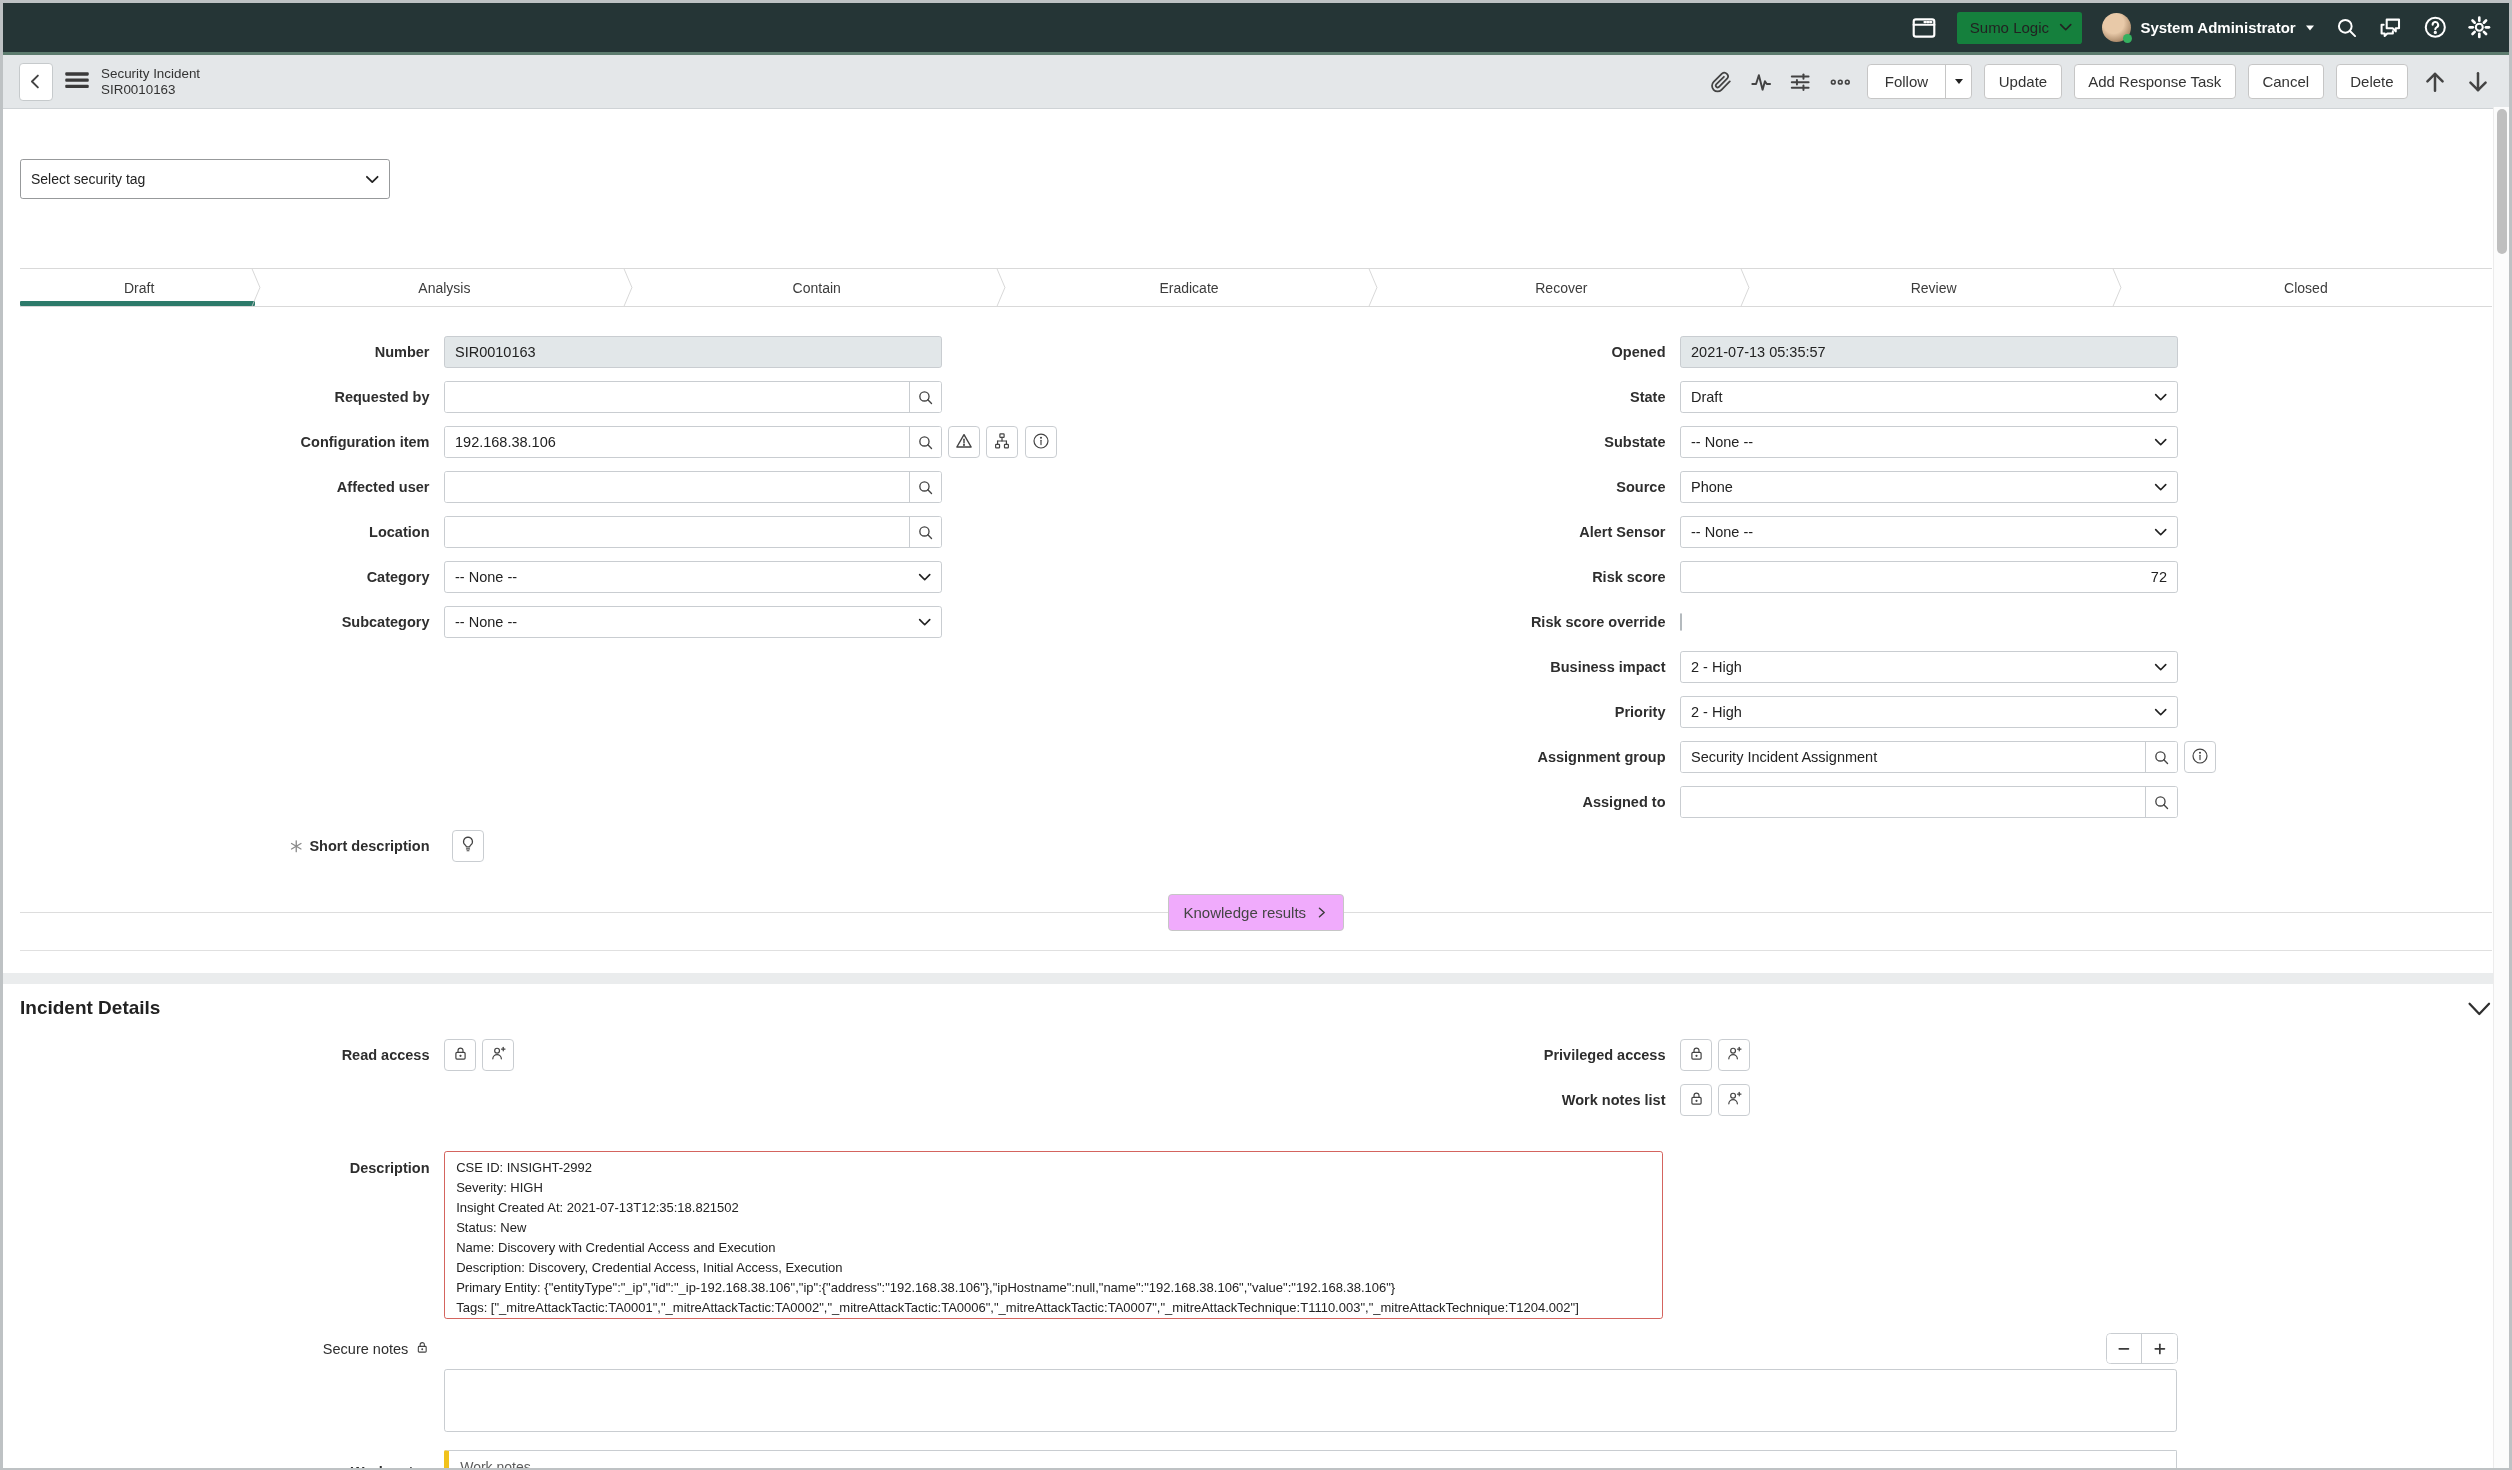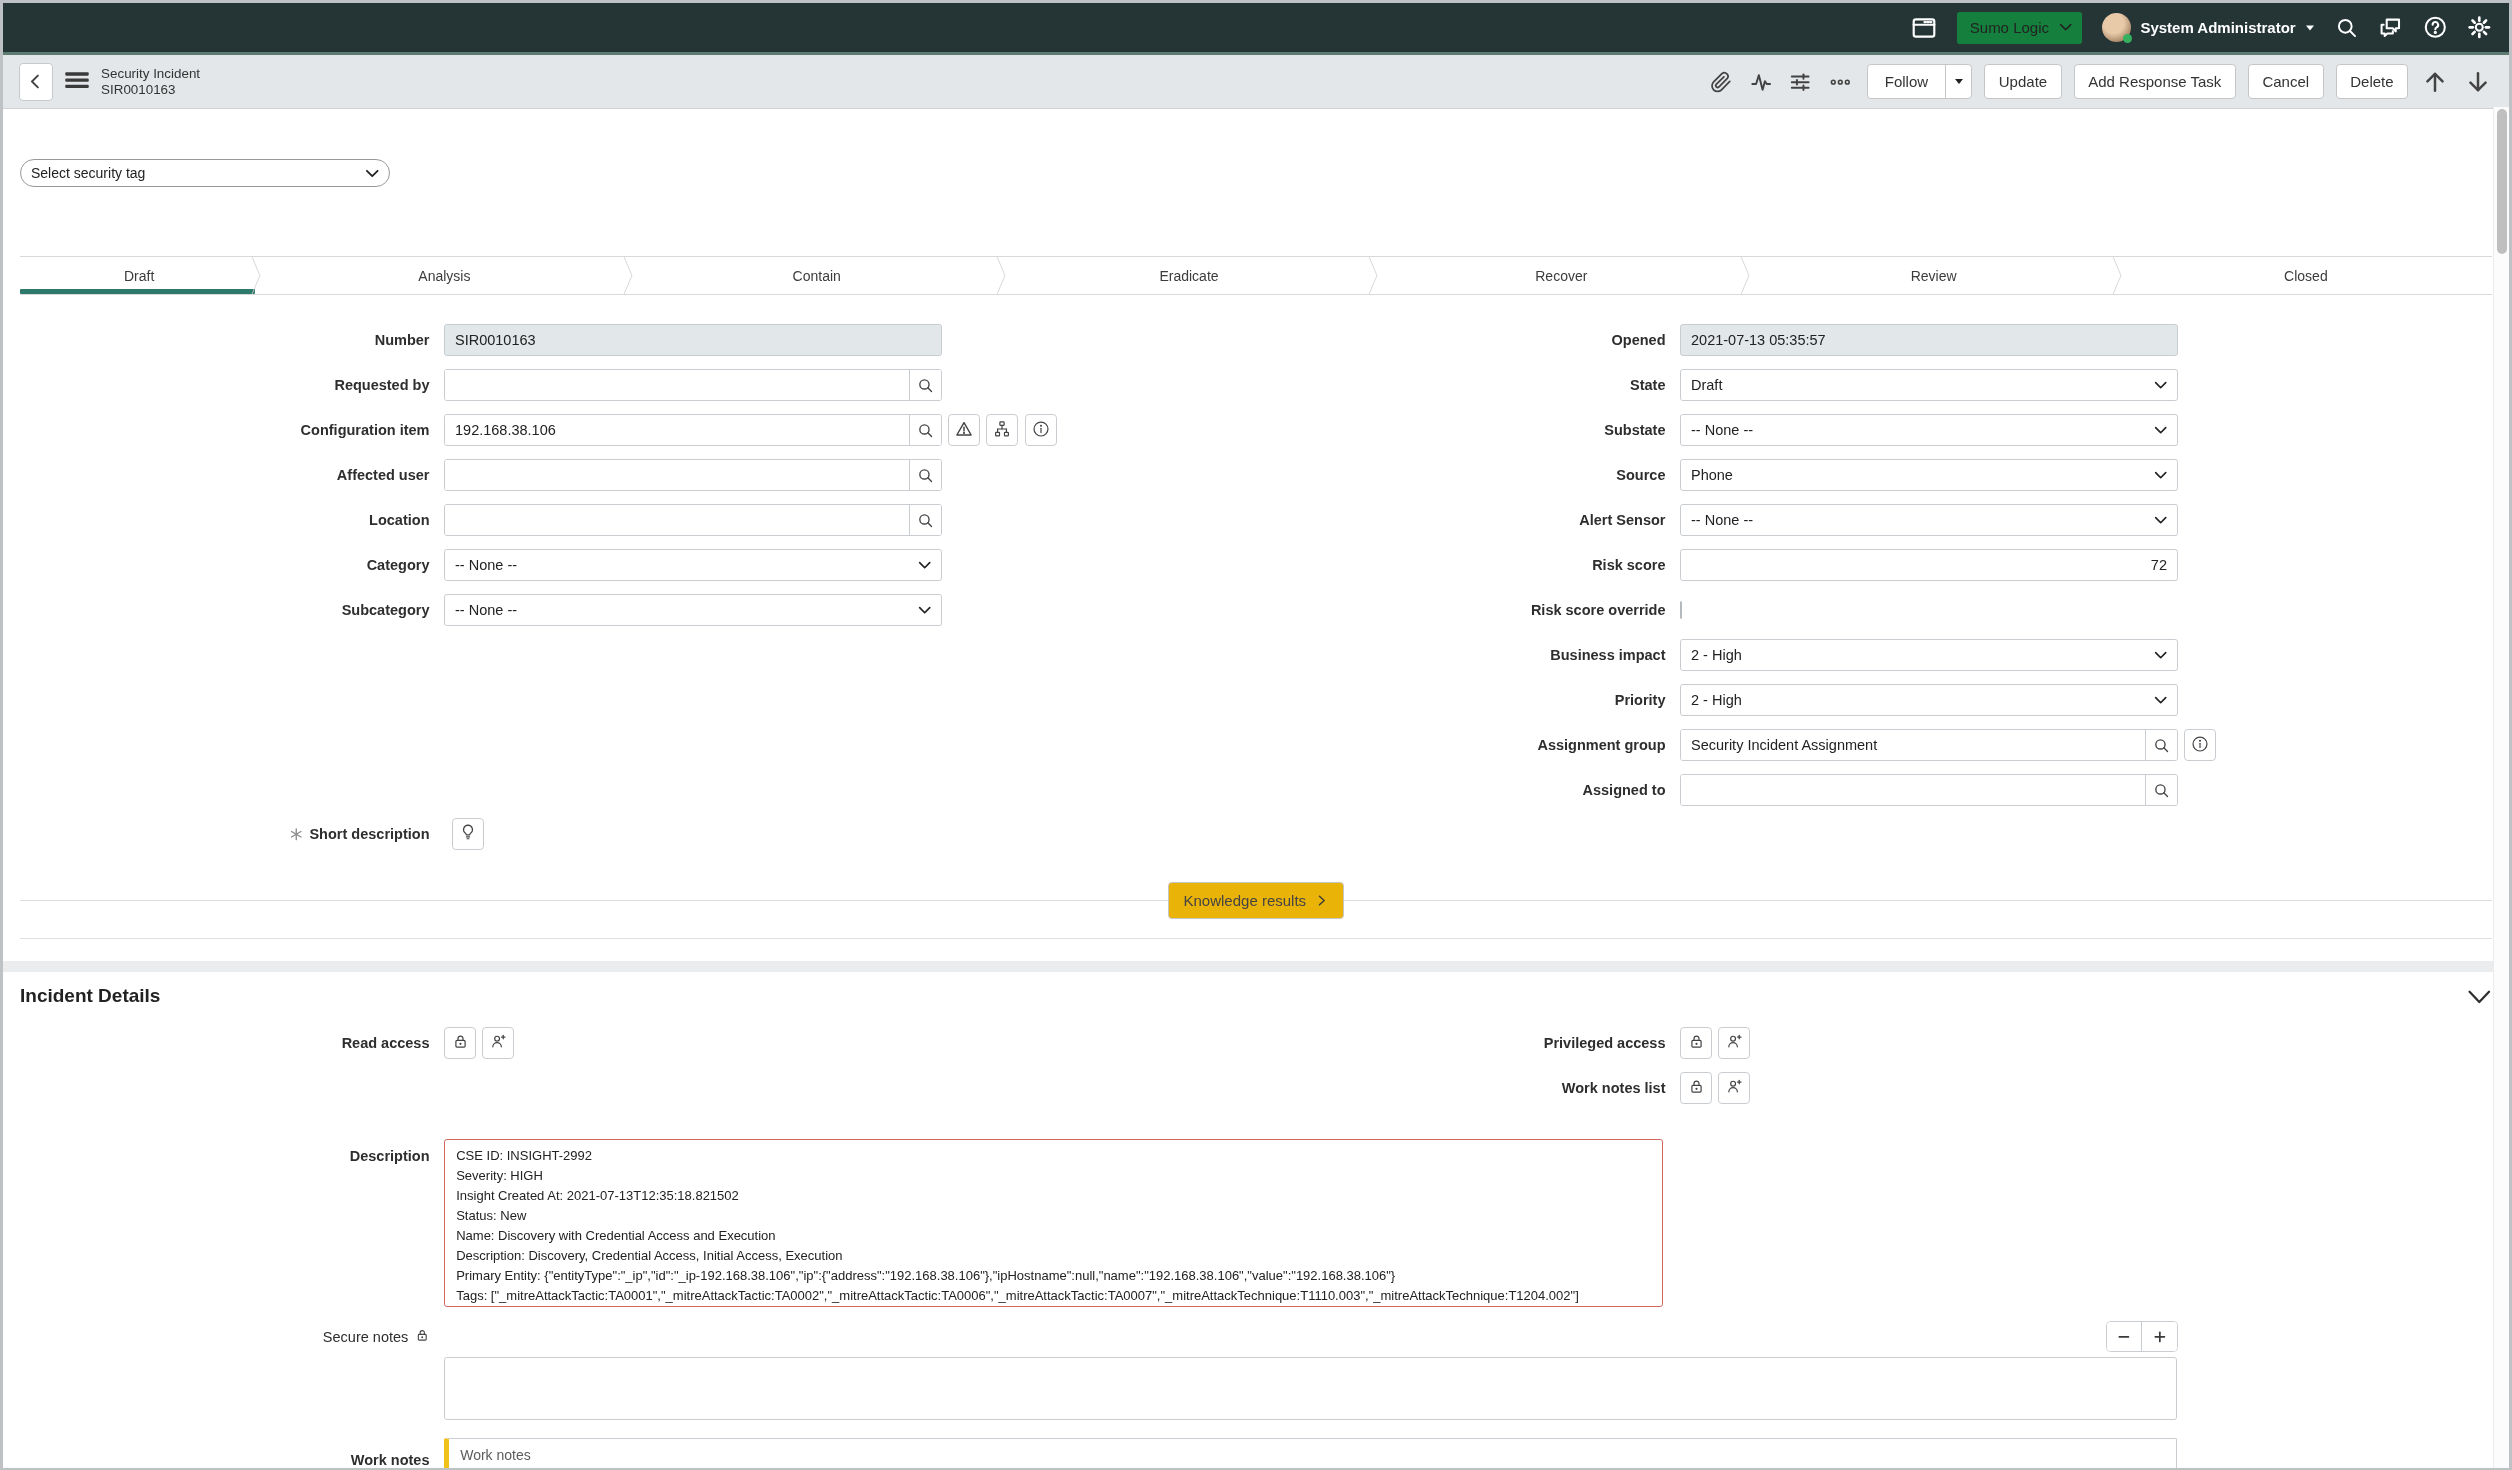--- a/index.html
+++ b/index.html
@@ -26,21 +26,21 @@
   .tb-icon { background:none; border:none; padding:2.2px; cursor:pointer; display:flex; }
   .btn { height:35px; background:#fff; border:0.6px solid #c6c6c6; border-radius:3.9px; font-size:15px; color:#333; padding:0 13.4px; font-family:inherit; cursor:pointer; }
   .split { display:flex; align-items:stretch; border:0.6px solid #c6c6c6; border-radius:3.9px; background:#fff; height:35px; }
   .split .main { border:none; background:none; font-size:15px; color:#333; padding:0 17px; font-family:inherit; cursor:pointer; }
   .split .caret { width:26px; border:none; border-left:0.6px solid #c6c6c6; background:none; display:flex; align-items:center; justify-content:center; cursor:pointer; }
   .split .caret i { width:0; height:0; border-left:4.5px solid transparent; border-right:4.5px solid transparent; border-top:5.6px solid #222; }
 
   
   .content { padding:0 17px; }
   .sel { height:32px; border:0.6px solid #c9cdd1; border-radius:2.8px; background:#fff; display:flex; align-items:center; justify-content:space-between; padding:0 10px; font-size:14.5px; color:#222; cursor:pointer; }
-  .security-tag { margin-top:50px; width:370px; height:28px; border-color:#97999b; font-size:14px;border-radius:16px; }
+  .security-tag { margin-top:50px; width:370px; height:40px; border-color:#97999b; font-size:14px; }
 
   .pf { margin-top:69px; height:39px; display:flex; border-top:0.6px solid #d9d9d9; border-bottom:0.6px solid #d9d9d9; background:#fff; }
   .stage { position:relative; flex:1; display:flex; align-items:center; justify-content:center; font-size:14px; color:#3c3c3c; cursor:pointer; }
   .stage:first-child { flex:0.64; }
   .stage .sep { position:absolute; right:-3.9px; top:0; height:100%; width:11.2px; }
   .stage .active-bar { position:absolute; left:0; right:3.4px; bottom:0; height:5px; background:#2d7a6a; border-radius:1.1px; }
 
   .form-columns { margin-top:22.4px; display:flex; }
   .fcol { width:50%; }
   .frow { display:flex; align-items:center; height:45px; }
@@ -54,21 +54,21 @@
   .lookup .search-btn { width:32px; flex:none; border:none; border-left:0.6px solid #c9cdd1; background:#fff; display:flex; align-items:center; justify-content:center; cursor:pointer; }
   .sq-btn { width:32px; height:32px; flex:none; border:0.6px solid #c9cdd1; border-radius:3.9px; background:#fff; margin-left:6.2px; display:flex; align-items:center; justify-content:center; cursor:pointer; }
   .checkbox { width:21px; height:21px; border:0.6px solid #b4babe; border-radius:3.9px; background:#fff; cursor:pointer; }
   .mand { margin-right:5.6px; display:flex; }
 
   .short-row { height:42px; }
   .short-row .ctl-wide { width:1733px; flex:none; }
 
   .knowledge-row { margin-top:27px; height:37px; display:flex; align-items:center; position:relative; }
   .knowledge-row .rule { position:absolute; left:0; right:0; top:50%; height:0.6px; background:#ddd; }
-  .kn-btn { position:relative; margin:0 auto; height:37px; background:#eab308; border:0.6px solid #c6c6c6; border-radius:3.9px; display:flex; align-items:center; gap:9px; padding:0 14.5px; font-size:15px; color:#444; cursor:pointer; }
+  .kn-btn { position:relative; margin:0 auto; height:37px; background:#f0abfc; border:0.6px solid #c6c6c6; border-radius:3.9px; display:flex; align-items:center; gap:9px; padding:0 14.5px; font-size:15px; color:#444; cursor:pointer; }
 
   .hr-full { margin-top:19px; height:0.6px; background:#e0e0e0; }
   .gray-band { margin:22.4px -17px 0 -17px; height:11.2px; background:#eaeced; }
   .section-header { height:49px; display:flex; align-items:center; justify-content:space-between; }
   .section-title { font-size:19px; font-weight:700; color:#222; }
 
   .access-cols { margin-top:0; }
   .icon-pair { display:flex; gap:6.2px; }
   .desc-row { align-items:flex-start; margin-top:11.2px; }
   .desc-row .lbl { padding-top:9px; }

